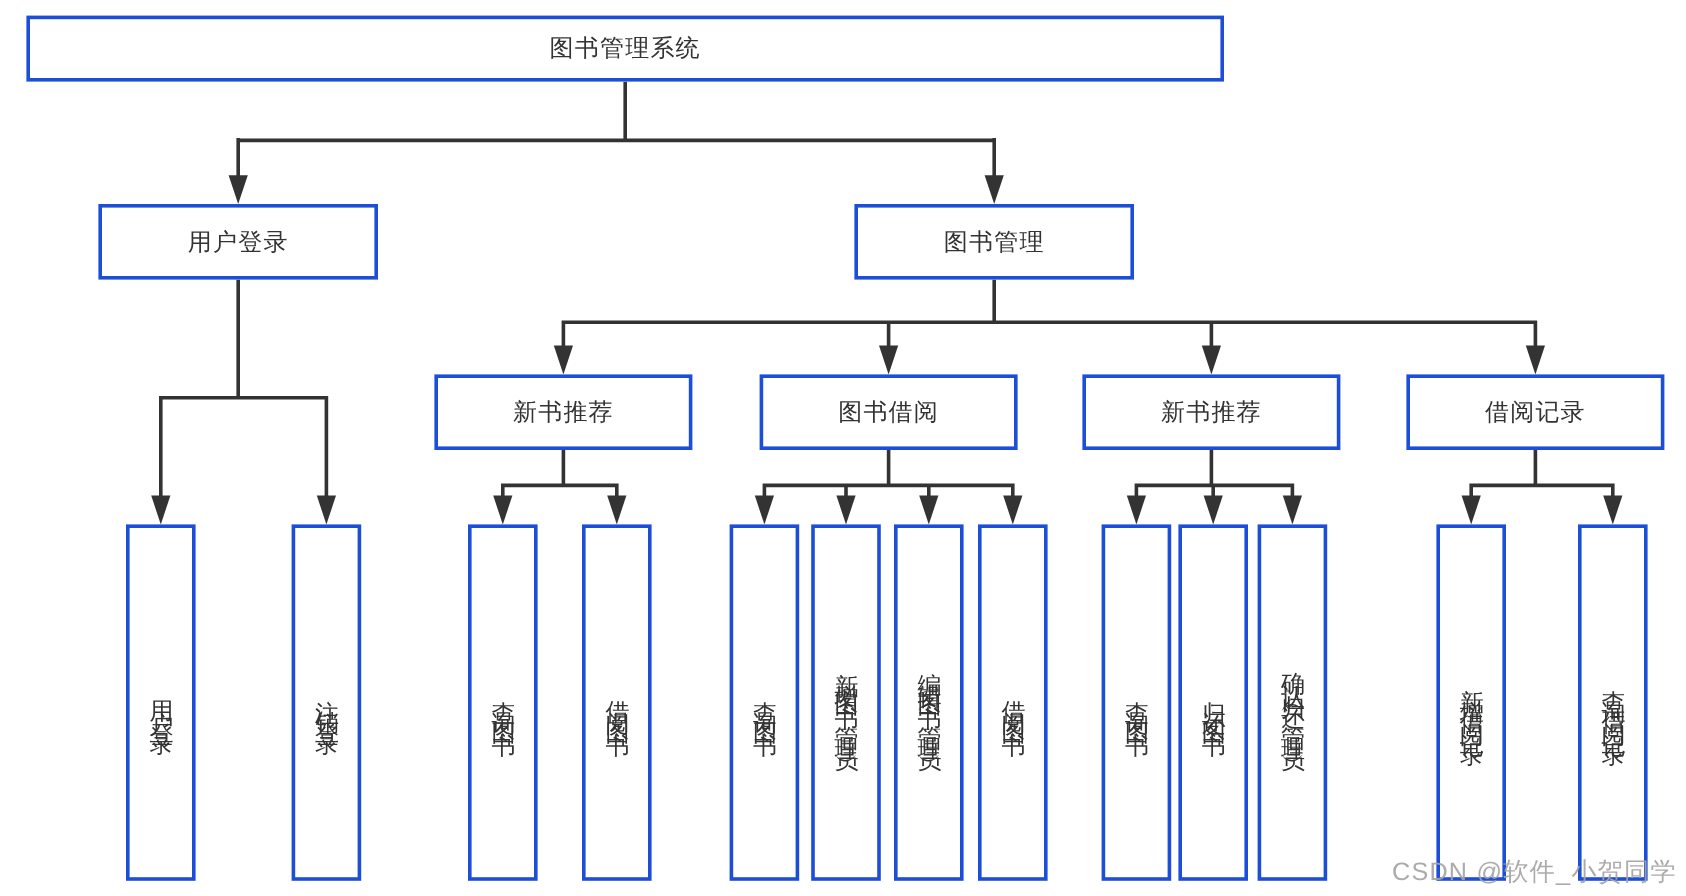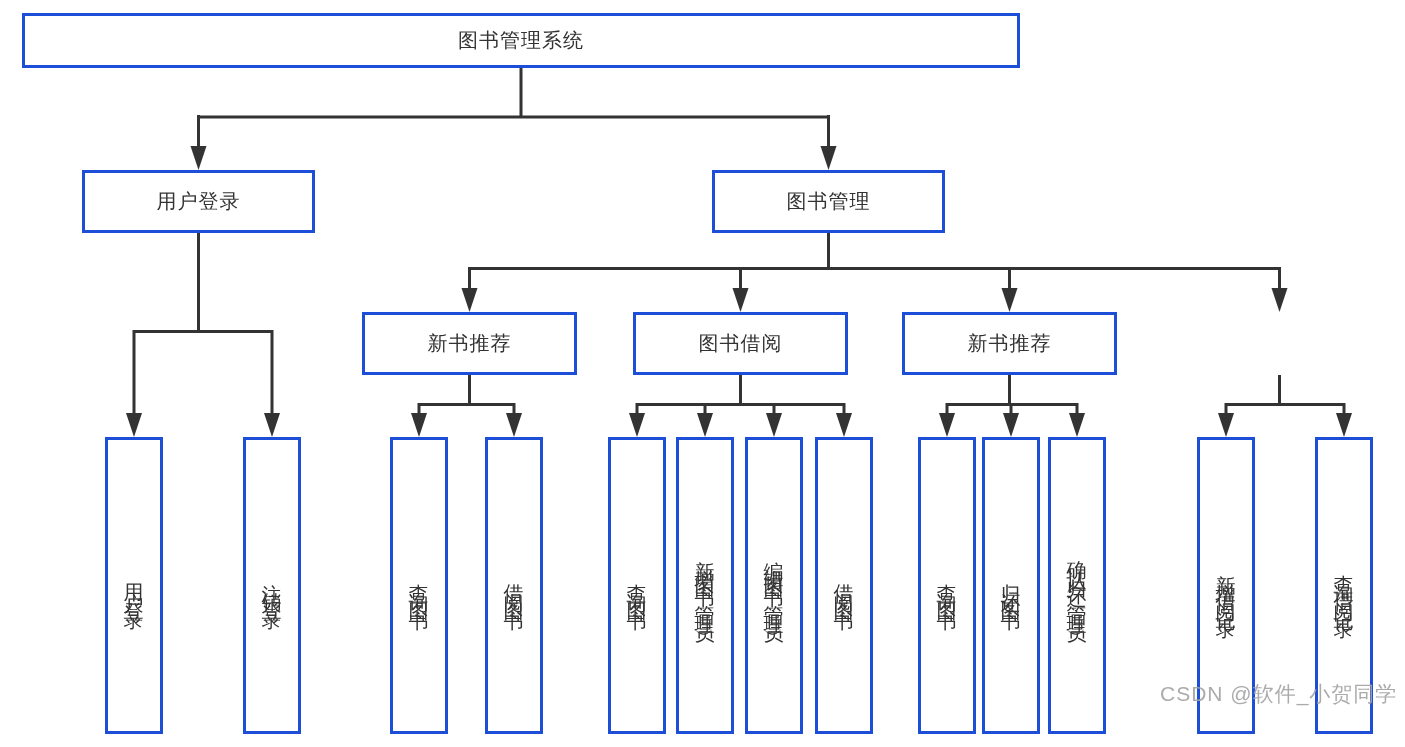--- a/index.html
+++ b/index.html
@@ -49,21 +49,21 @@
   #l-addbk  { left:676px; }
   #l-editbk { left:745px; }
   #l-b2     { left:815px; }
   #l-q3     { left:918px; }
   #l-retbk  { left:982px; }
   #l-confrm { left:1048px; }
   #l-addrec { left:1197px; }
   #l-qrec   { left:1315px; }
   .watermark {
     position:absolute;
-    left:1160px; top:680px;
+    left:1160px; top:712px;
     font-size:21px;
     color:rgba(164,164,164,0.92);
     letter-spacing:1px;
     white-space:nowrap;
     z-index:5;
   }
 </style>
 </head>
 <body>
 
@@ -113,20 +113,21 @@
   </svg>
 
   <div class="box hbox" id="n-root">图书管理系统</div>
 
   <div class="box hbox" id="n-login">用户登录</div>
   <div class="box hbox" id="n-mgmt">图书管理</div>
 
   <div class="box hbox" id="n-bor">图书借阅</div>
   <div class="box hbox" id="n-rec">新书推荐</div>
   <div class="box hbox" id="n-cur">新书推荐</div>
+  <div class="box hbox" id="n-his">借阅记录</div>
 
   <div class="box vbox" id="l-ulogin">用户登录</div>
   <div class="box vbox" id="l-logout">注销登录</div>
 
   <div class="box vbox" id="l-q1">查询图书</div>
   <div class="box vbox" id="l-b1">借阅图书</div>
 
   <div class="box vbox" id="l-q2">查询图书</div>
   <div class="box vbox" id="l-addbk">新增图书（管理员）</div>
   <div class="box vbox" id="l-editbk">编辑图书（管理员）</div>

